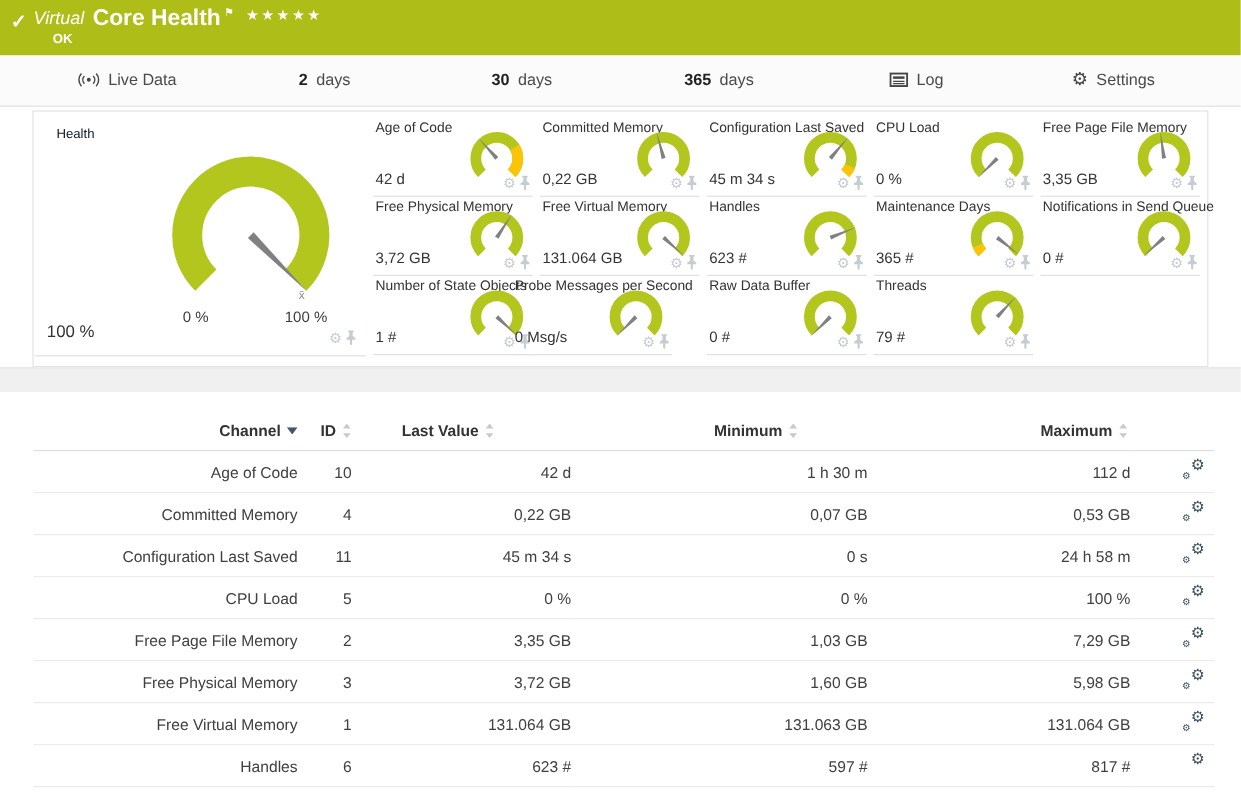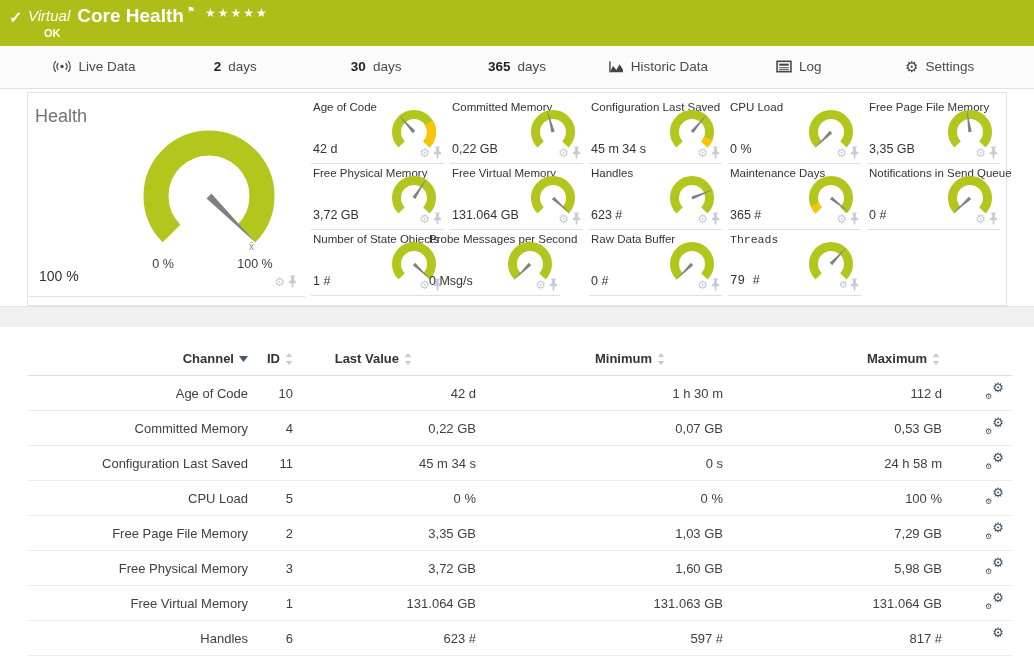--- a/index.html
+++ b/index.html
@@ -28,21 +28,21 @@
   
   .gauge-card{margin:3px 27px 0;height:212px;border:1px solid #e3e3e3;background:#fff;position:relative}
   .tile{position:absolute;border-bottom:1px solid #e0e0e0}
   .t-label{position:absolute;top:3px;left:2px;font-size:11.5px;color:#333;white-space:nowrap}
   .t-value{position:absolute;bottom:7px;left:2px;font-size:12.5px;color:#333;white-space:nowrap}
   .t-icons{position:absolute;right:2px;bottom:4px;display:flex;align-items:center;gap:3px}
   .t-gear{font-size:12px;color:#c6cdd2;line-height:1;cursor:pointer}
   .t-svg{position:absolute;right:3px;top:9px}
 
   .health-tile{left:1px;top:5px;width:276px;height:198px}
-  .h-label{position:absolute;top:8px;left:6px;font-size:18px;color:#737373}
+  .h-label{position:absolute;top:8px;left:18px;font-size:11px;color:#0f172a}
   .h-svg{position:absolute;left:100px;top:18px}
   .h-value{position:absolute;left:10px;top:170px;font-size:14px;color:#333}
   .h-tick{position:absolute;top:159px;font-size:12.5px;color:#3c3c3c;width:60px;text-align:center}
   .h-tick.left{left:104px}
   .h-tick.right{left:196px}
   .h-mean{position:absolute;left:220px;top:143px;font-size:10px;color:#8a8a8a}
   .h-icons{position:absolute;right:8px;bottom:8px;display:flex;align-items:center;gap:3px}
 
   
   .gap{height:20px;background:#f0f0f0;border-top:1px solid #e6e6e6}
@@ -94,29 +94,20 @@
       <b>30</b>
       <span>days</span>
     </div>
     <div class="tab">
       <b>365</b>
       <span>days</span>
     </div>
     <div class="tab">
       <span class="ticon">
         <svg width="16" height="13" viewBox="0 0 18 15">
-          <path d="M2 14V1.5" stroke="#444" stroke-width="1.6" fill="none"></path>
-          <path d="M2 14l3.5-7 4 4.5L13 5l4 6v3z" fill="#444"></path>
-        </svg>
-      </span>
-      <span>Historic Data</span>
-    </div>
-    <div class="tab">
-      <span class="ticon">
-        <svg width="16" height="13" viewBox="0 0 18 15">
           <rect x="1" y="1.5" width="16" height="12" fill="none" stroke="#444" stroke-width="1.8"></rect>
           <rect x="3.5" y="4.2" width="11" height="2.4" fill="#444"></rect>
           <path d="M3.5 9h11M3.5 11.2h11" stroke="#444" stroke-width="1.2"></path>
         </svg>
       </span>
       <span>Log</span>
     </div>
     <div class="tab">
       <span class="ticon">
         <span class="gearglyph">⚙</span>
@@ -321,21 +312,21 @@
         <polygon points="28.202081528017132,26.202081528017132 25.797918471982868,23.797918471982868 10.736544032709407,41.2634559672906" fill="#808080"></polygon>
       </svg>
       <div class="t-value">0 #</div>
       <span class="t-icons">
         <span class="t-gear">⚙</span>
         <svg width="9" height="13" viewBox="0 0 9 13" style="cursor:pointer">
           <path d="M2.2.5h4.6v1l-.9.6v3l2.3 1.7v1.4H5.4v3.6L4.5 13l-.9-1.2V8.2H.8V6.8l2.3-1.7v-3l-.9-.6z" fill="#c6cdd2"></path>
         </svg>
       </span>
     </div>
-    <div class="tile" style="left: 700px; top: 137px; width: 133px; height: 65px; font-family: Liberation Mono, monospace;">
+    <div class="tile" style="left: 700px; top: 137px; width: 133px; height: 65px;">
       <div class="t-label">Threads</div>
       <svg class="t-svg" width="54" height="50" viewBox="0 0 54 50">
         <path d="M14.63 37.37 A17.5 17.5 0 1 1 39.37 37.37" stroke="#b2c61d" stroke-width="9" fill="none"></path>
         <polygon points="25.75669870724741,23.84060278789375 28.24330129275259,26.15939721210625 42.68596228143747,8.178864862759077" fill="#808080"></polygon>
       </svg>
       <div class="t-value">79 #</div>
       <span class="t-icons">
         <span class="t-gear">⚙</span>
         <svg width="9" height="13" viewBox="0 0 9 13" style="cursor:pointer">
           <path d="M2.2.5h4.6v1l-.9.6v3l2.3 1.7v1.4H5.4v3.6L4.5 13l-.9-1.2V8.2H.8V6.8l2.3-1.7v-3l-.9-.6z" fill="#c6cdd2"></path>

